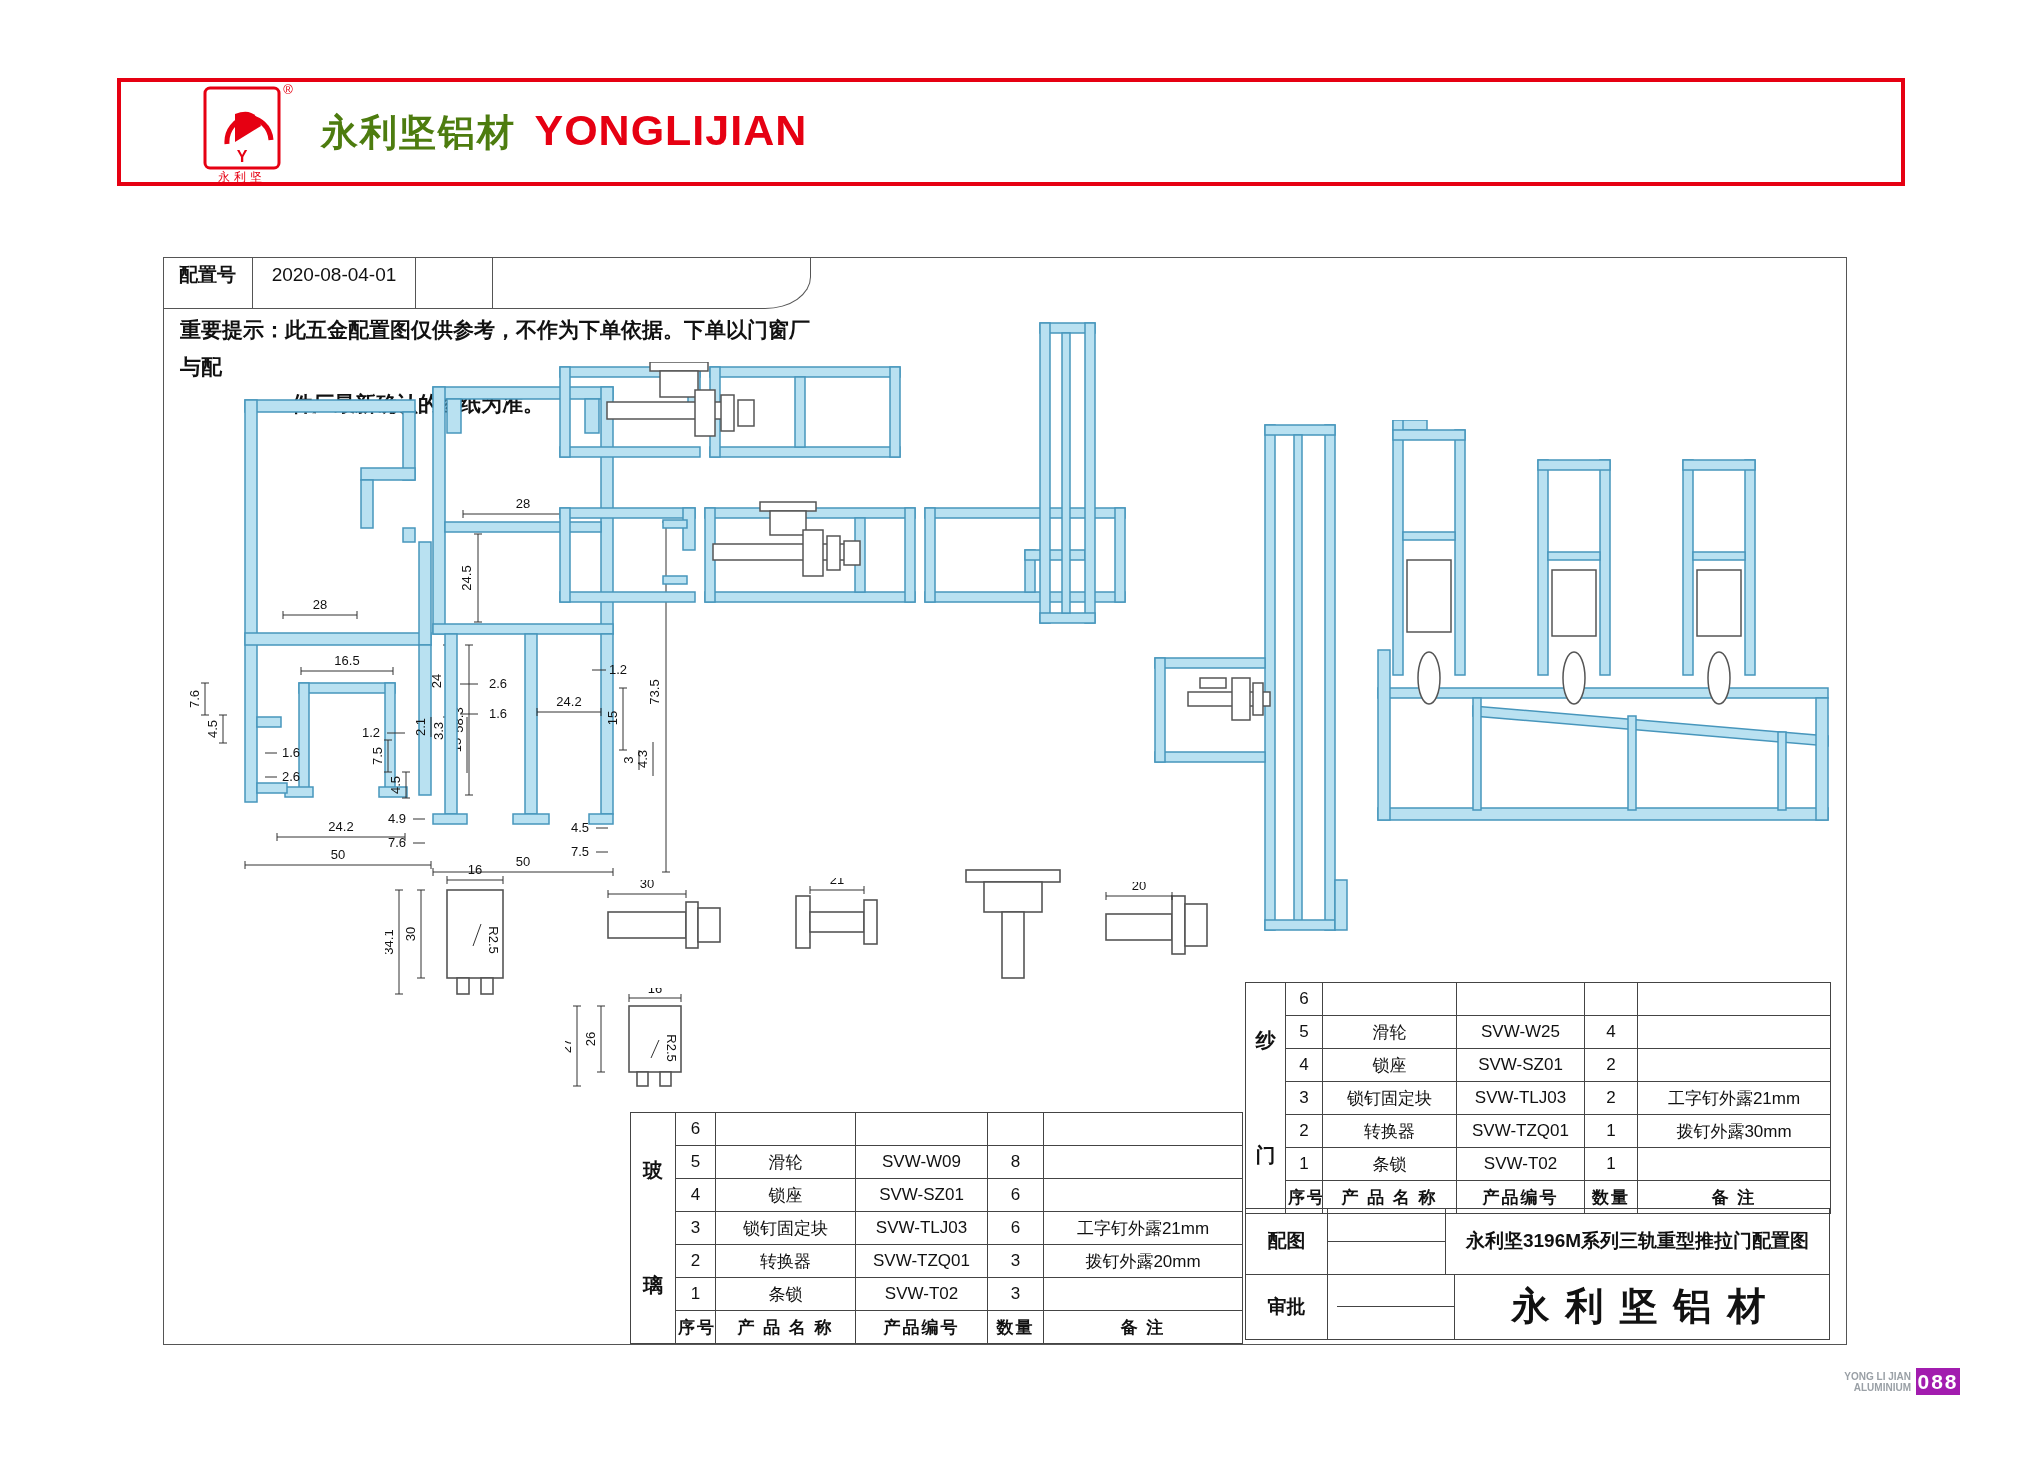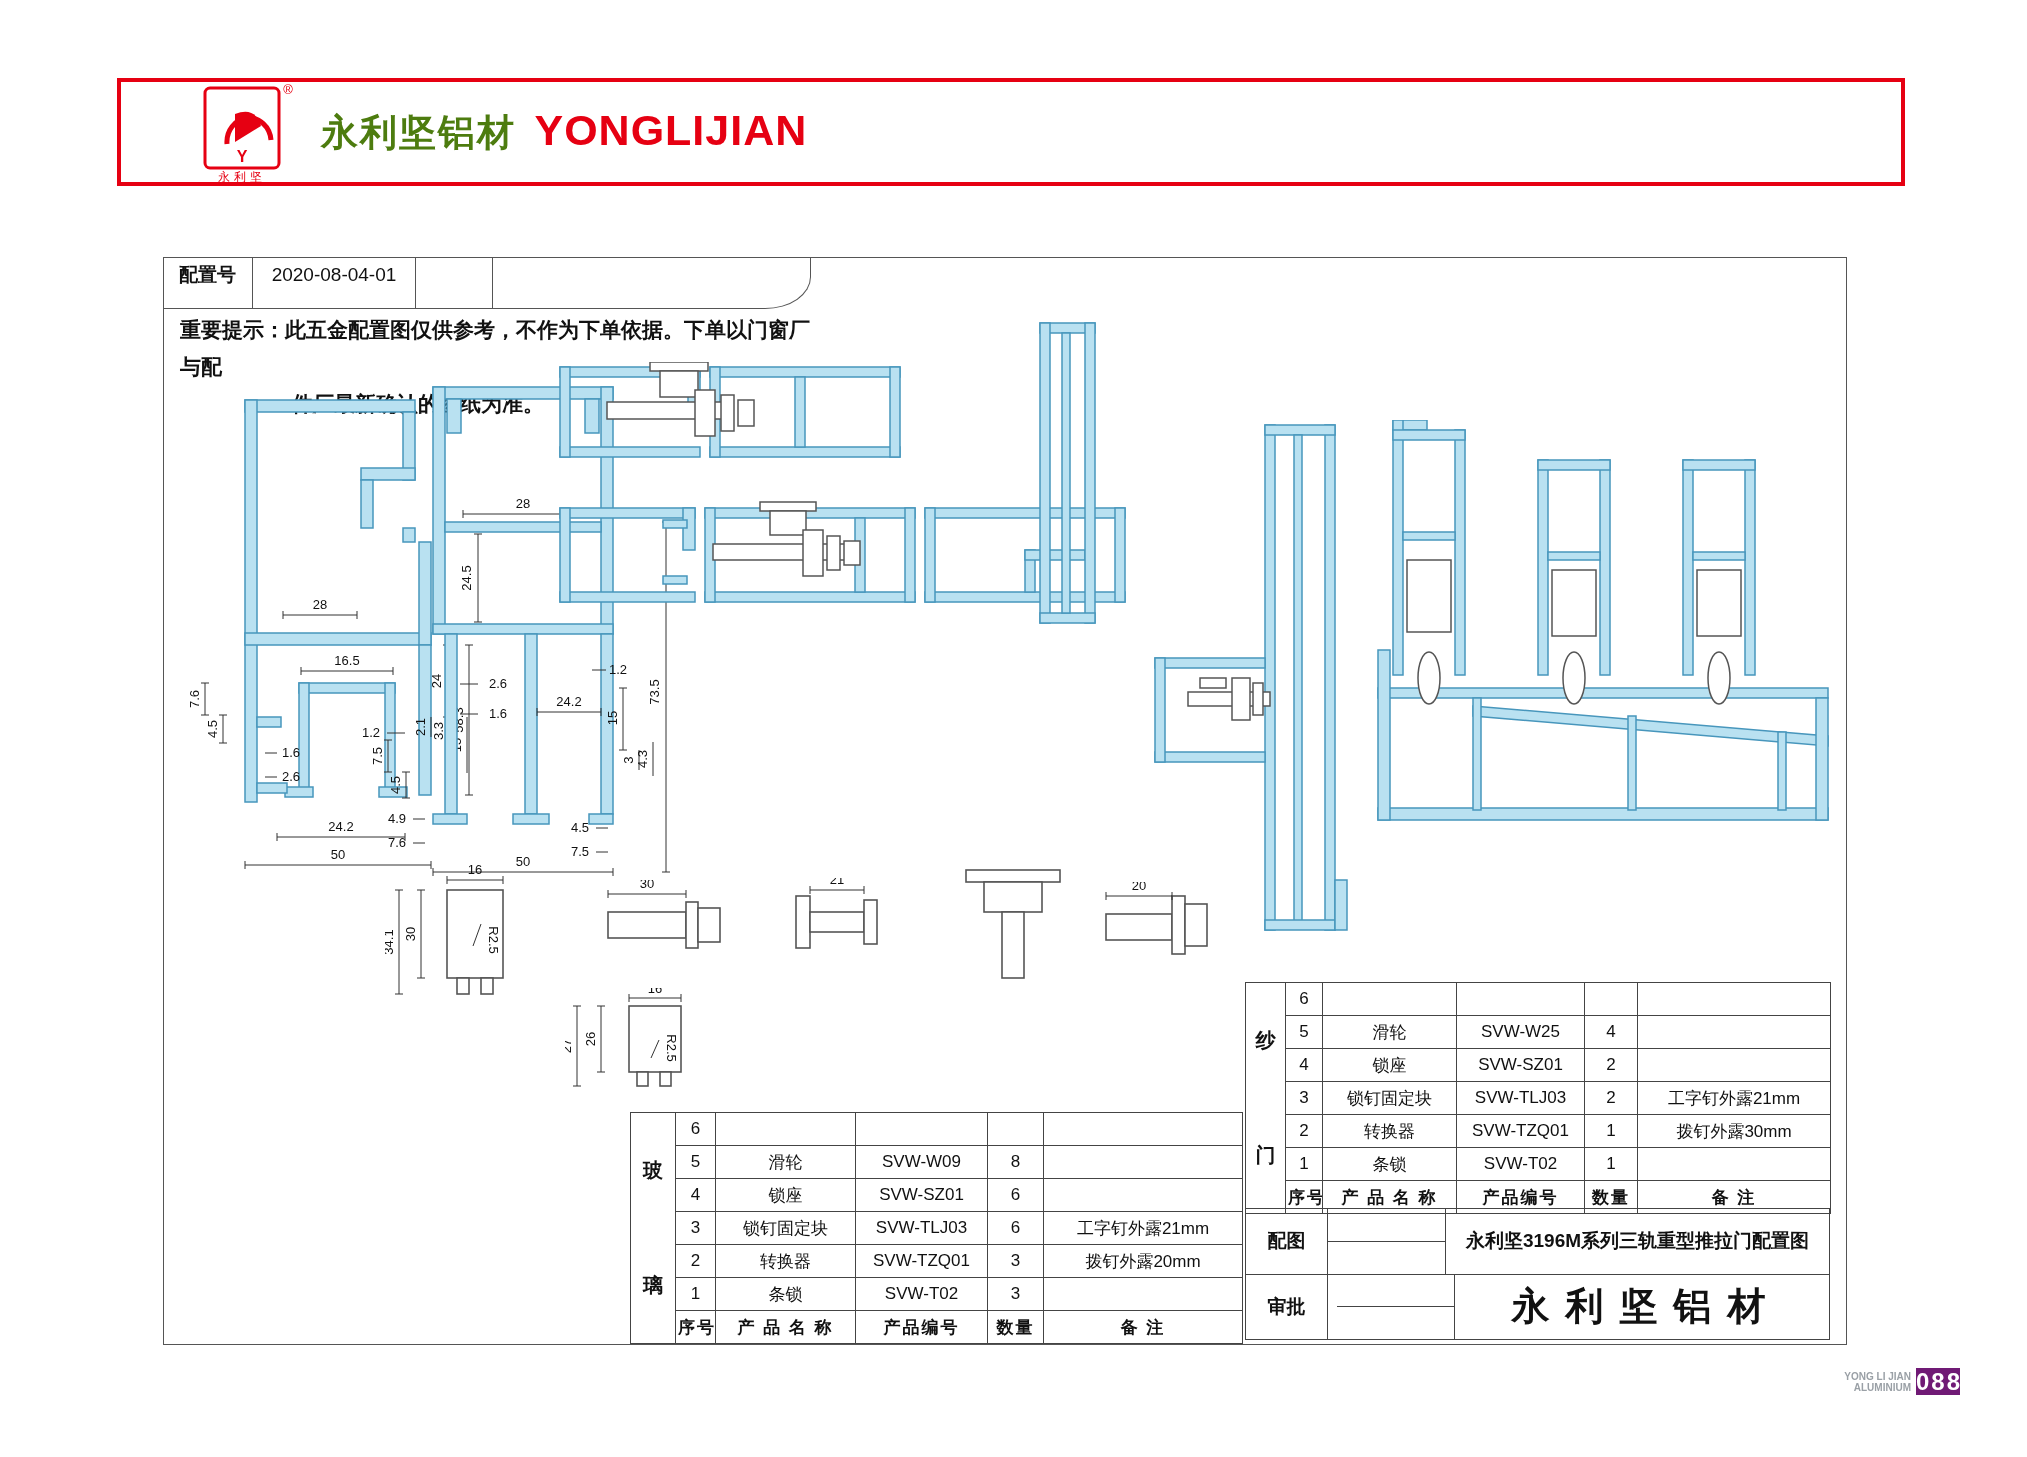--- a/index.html
+++ b/index.html
@@ -58,21 +58,21 @@
   .tb-mid div{flex:1;border-bottom:1px solid #444;box-sizing:border-box;}
   .tb-mid div:last-child{border-bottom:none;}
   .tb-content{flex:1;display:flex;align-items:center;justify-content:center;}
   .tb-text{font-size:19px;font-weight:600;}
   .tb-big{font-size:38px;font-weight:bold;letter-spacing:16px;}
 
   
   .footer{position:absolute;left:1760px;top:1368px;width:200px;display:flex;
           align-items:center;justify-content:flex-end;gap:5px;}
   .f-brand{text-align:right;font-size:10px;font-weight:bold;color:#9aa0a6;line-height:11px;}
-  .f-page{background:#701a75;color:#fff;font-size:24px;font-weight:bold;
+  .f-page{background:#a21caf;color:#fff;font-size:21px;font-weight:bold;
           width:44px;height:27px;line-height:27px;text-align:center;letter-spacing:2px;}
 </style>
 </head>
 <body>
 
 <div class="hdr">
   <div class="hdr-left">
     <svg width="110" height="104" viewBox="0 0 110 104">
       <rect x="14" y="8" width="74" height="80" rx="5" fill="none" stroke="#e60012" stroke-width="3"></rect>
       <path d="M36,64 a22,24 0 1 1 44,-4" fill="none" stroke="#e60012" stroke-width="5"></path>

